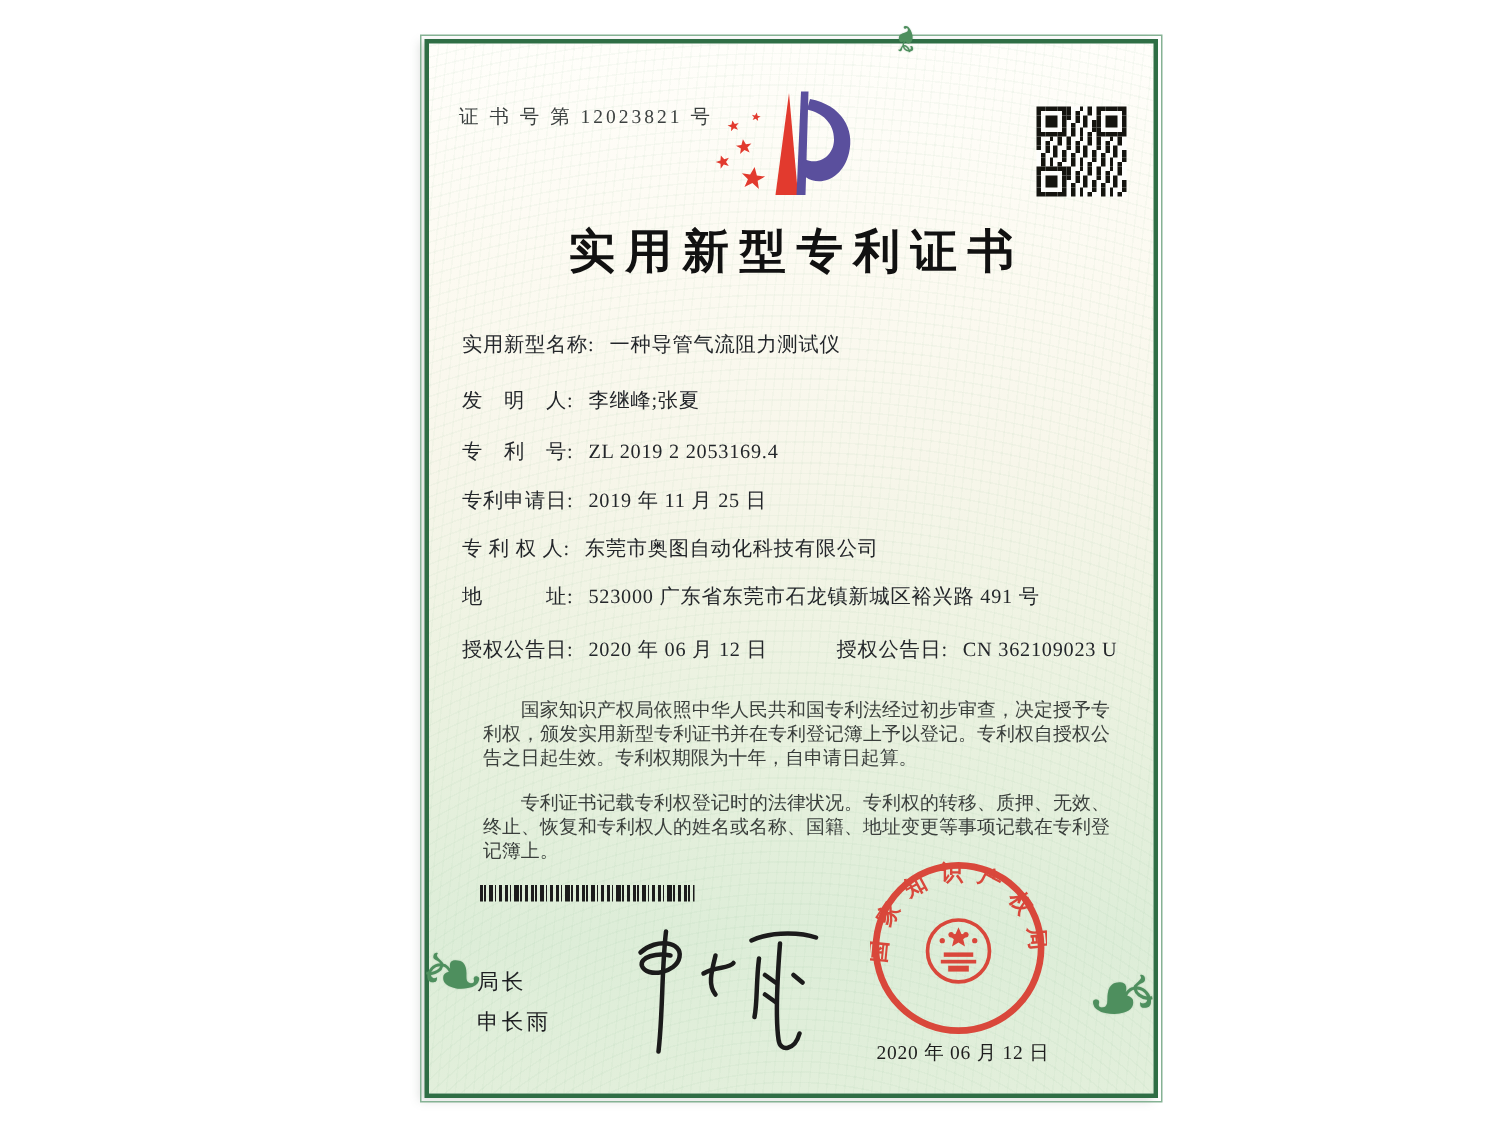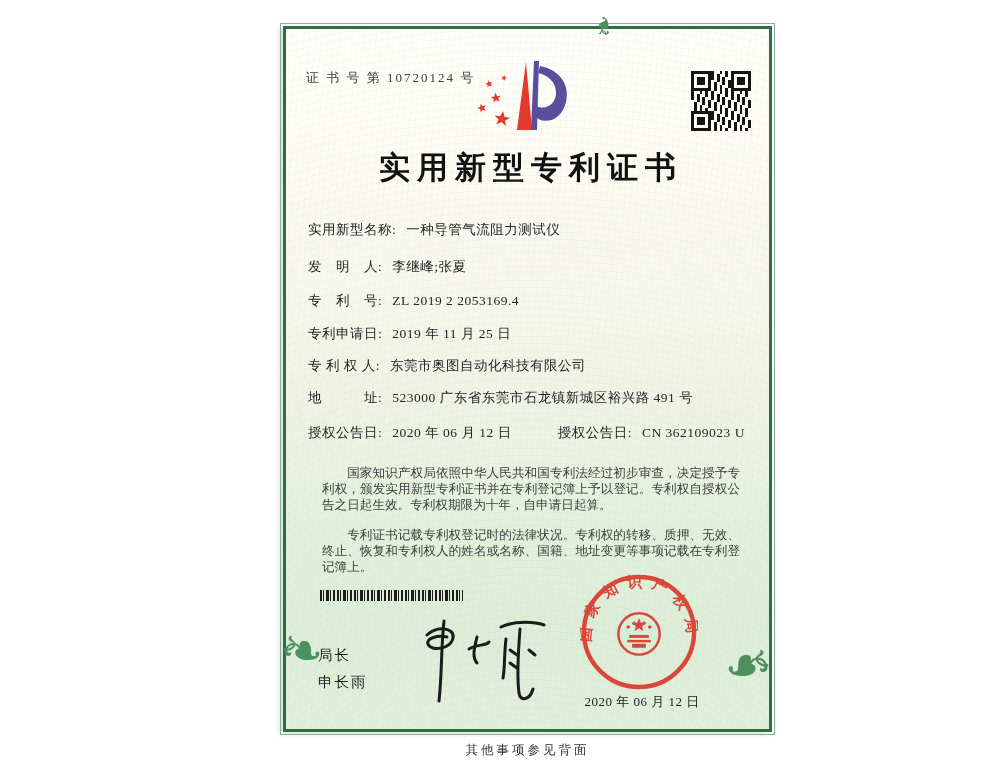--- a/index.html
+++ b/index.html
@@ -53,21 +53,21 @@
   .orn-top{left:308px;top:-16px;font-size:26px;transform:rotate(-95deg);}
   .orn-bl{left:-6px;top:596px;font-size:52px;transform:rotate(12deg);}
   .orn-br{right:-4px;top:608px;font-size:58px;transform:scaleX(-1) rotate(10deg);}
 </style>
 </head>
 <body>
 
 <div class="stage">
   <div class="cert">
 
-    <div class="cert-no">证 书 号 第 10720124 号</div>
+    <div class="cert-no">证 书 号 第 12023821 号</div>
 
     <svg class="logo" viewBox="0 0 122 100">
       <defs>
         <path id="st" d="M0,-10 L2.9,-3.1 10,-3.1 4.2,1.3 6.2,8.1 0,3.9 -6.2,8.1 -4.2,1.3 -10,-3.1 -2.9,-3.1 Z"></path>
       </defs>
       <g fill="#e23a2e">
         <use href="#st" transform="translate(31,31) scale(0.38) rotate(-12)"></use>
         <use href="#st" transform="translate(46,25) scale(0.30) rotate(10)"></use>
         <use href="#st" transform="translate(38,45) scale(0.52) rotate(-8)"></use>
         <use href="#st" transform="translate(24,55) scale(0.46) rotate(-18)"></use>
@@ -379,14 +379,13 @@
       </g>
     </svg>
     <div class="seal-date">2020 年 06 月 12 日</div>
 
 
     <span class="orn orn-top">❧</span>
     <span class="orn orn-bl">❧</span>
     <span class="orn orn-br">❧</span>
   </div>
 
-  <div class="back-note">其他事项参见背面</div>
 </div>
 
 </body></html>

